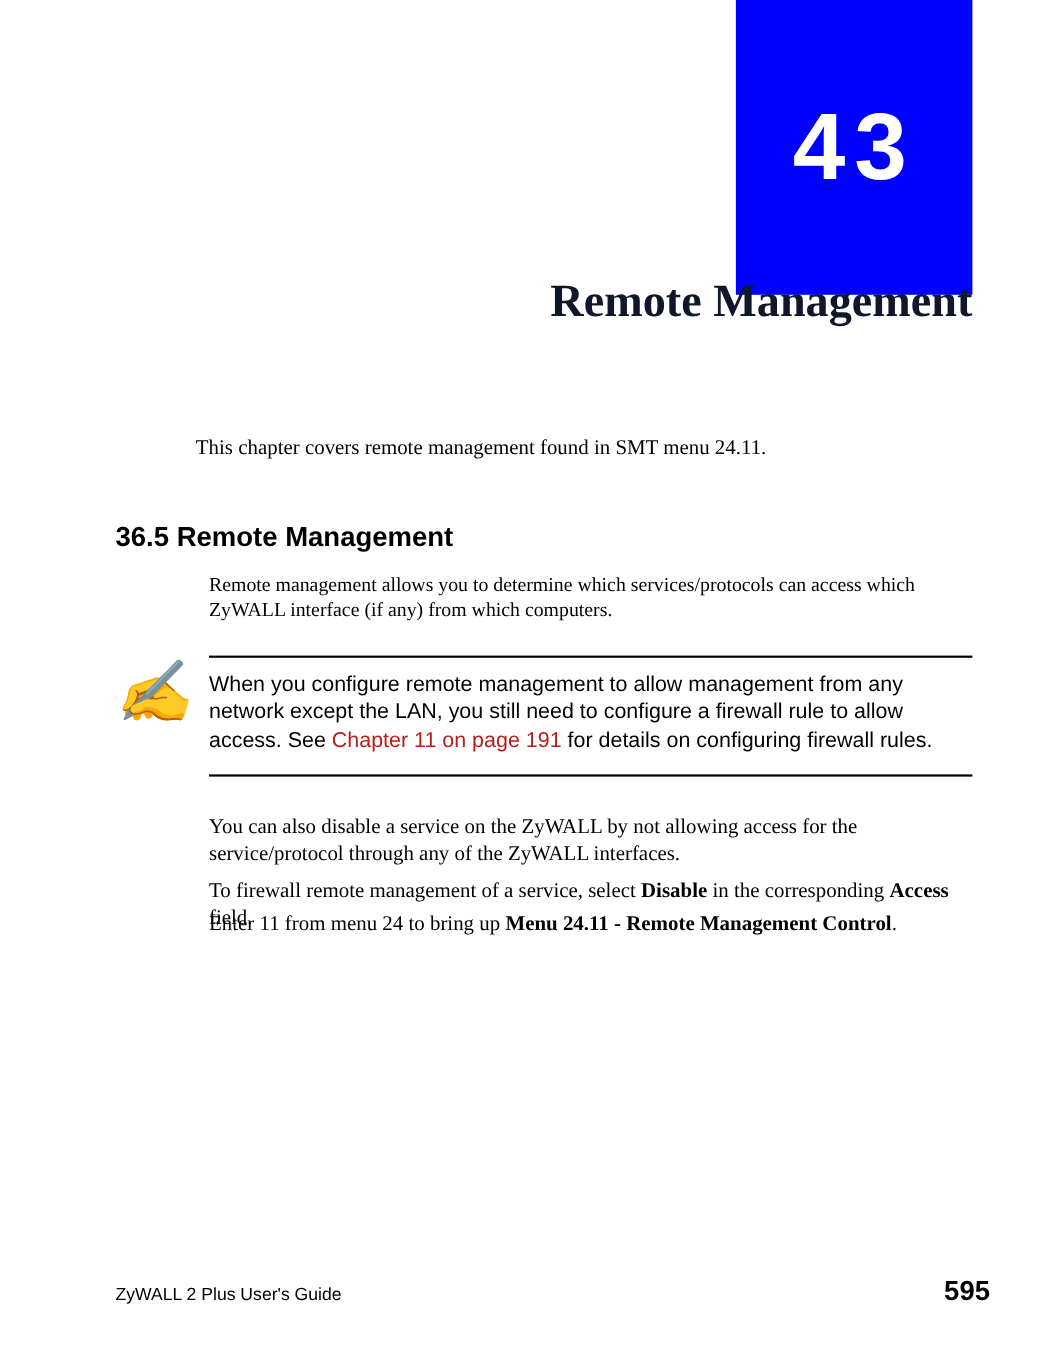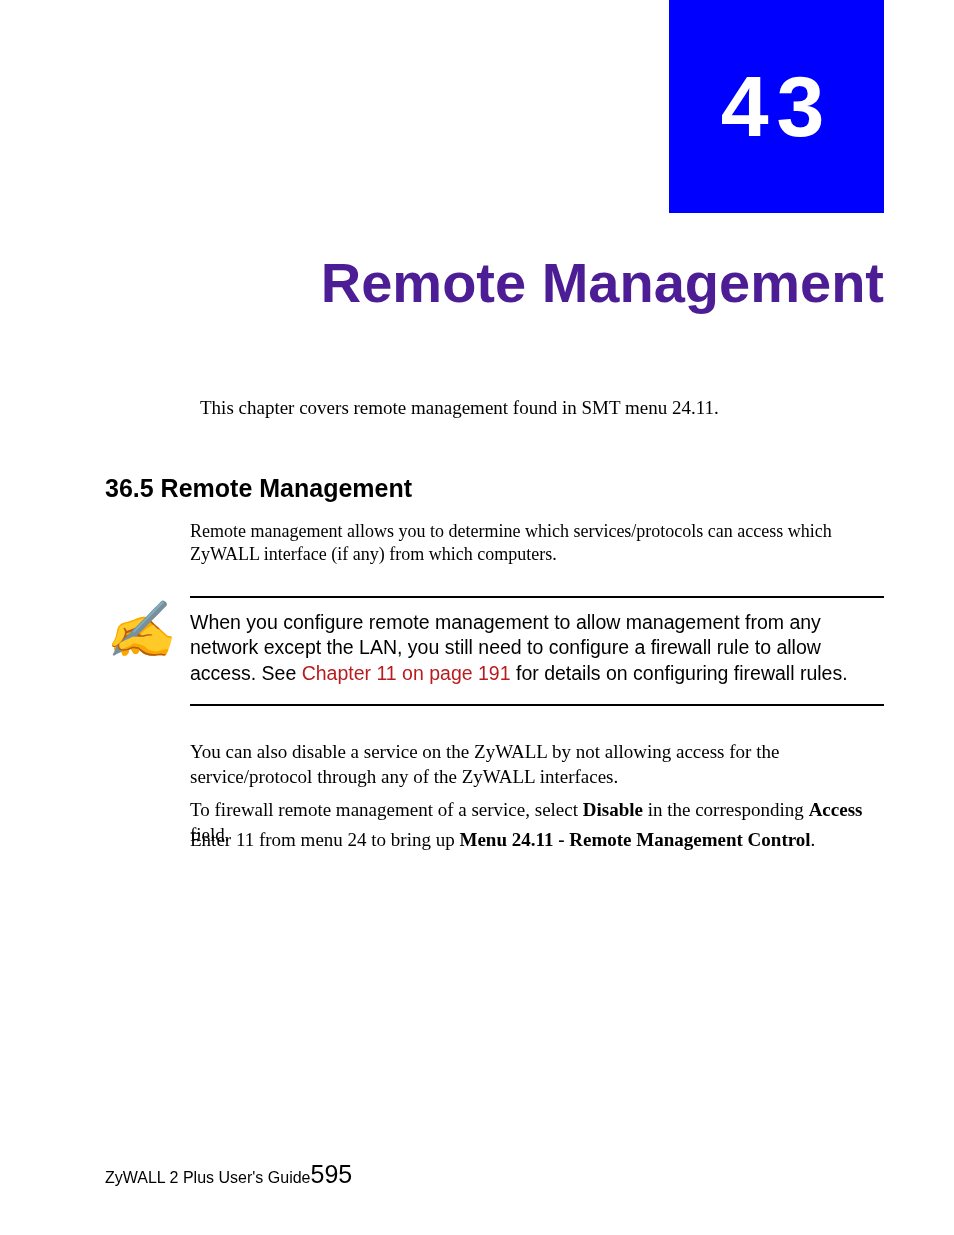--- a/index.html
+++ b/index.html
@@ -13,46 +13,46 @@
       background: #ffffff;
       font-family: 'Times New Roman', Times, serif;
       position: relative;
       color: #000000;
     }
     .chapter-badge {
       position: absolute;
       top: 0;
       right: 70px;
       width: 215px;
-      height: 213px;
+      height: 268px;
       background: #0000ff;
       display: flex;
       align-items: center;
       justify-content: center;
     }
     .chapter-number {
       color: #ffffff;
       font-family: Arial, Helvetica, sans-serif;
       font-weight: bold;
       font-size: 86px;
       letter-spacing: 8px;
     }
     .chapter-title {
       position: absolute;
       top: 250px;
       right: 70px;
-      color: #4c1d95;
-      font-family: Liberation Sans, sans-serif;
+      color: #0f172a;
+      font-family: Liberation Serif, serif;
       font-weight: bold;
-      font-size: 56px;
+      font-size: 42px;
     }
     .intro-text {
       position: absolute;
       top: 395px;
-      left: 200px;
+      left: 178px;
       right: 70px;
       font-size: 19px;
       line-height: 1.4;
     }
     .section-heading {
       position: absolute;
       top: 474px;
       left: 105px;
       font-family: Arial, Helvetica, sans-serif;
       font-weight: bold;
@@ -121,33 +121,33 @@
     .body-3 {
       top: 828px;
     }
     .bold {
       font-weight: bold;
     }
     .footer {
       position: absolute;
       bottom: 46px;
       left: 105px;
-      right: 68px;
+      right: 54px;
       display: flex;
-      justify-content: flex-start;
+      justify-content: space-between;
       align-items: baseline;
       font-family: Arial, Helvetica, sans-serif;
       margin-top: 19px;
     }
     .footer-title {
       font-size: 16px;
     }
     .footer-page {
       font-size: 25px;
-      font-weight: normal;
+      font-weight: bold;
     }
   </style>
 </head>
 <body>
 
 <div class="chapter-badge">
   <span class="chapter-number">43</span>
 </div>
 
 <h1 class="chapter-title">Remote Management</h1>

